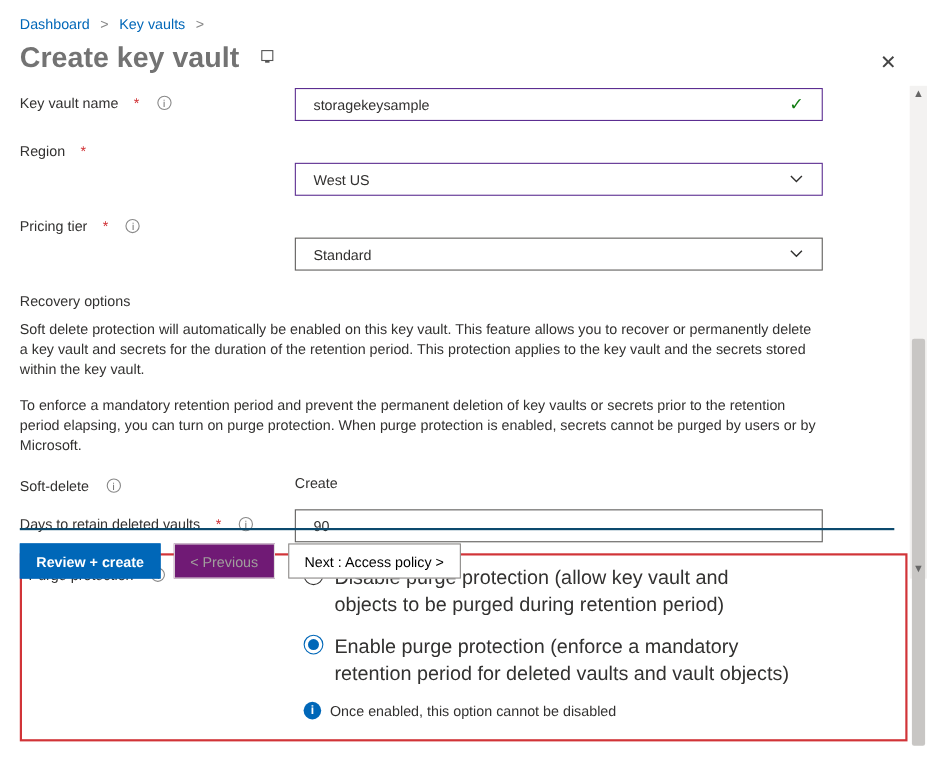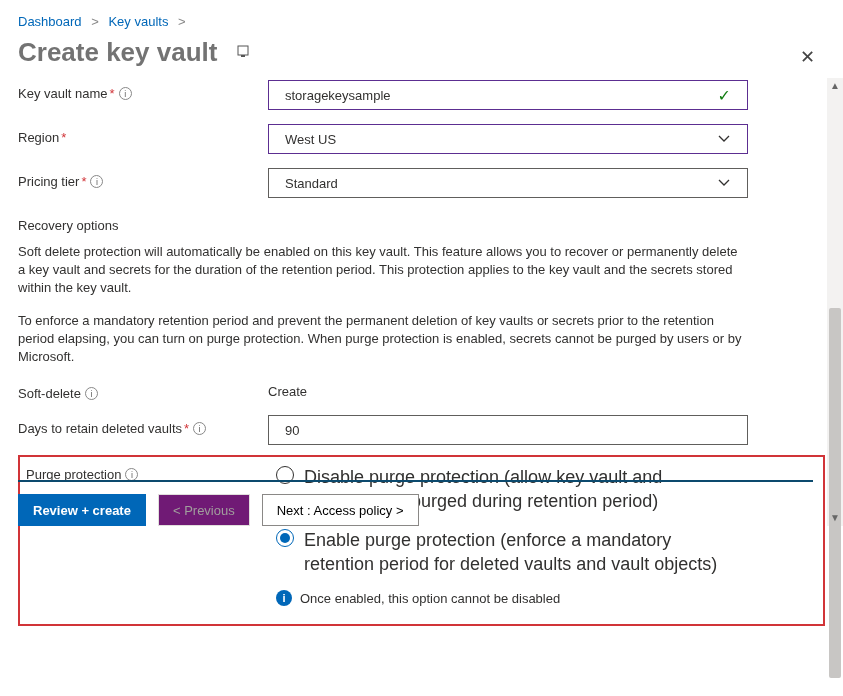--- a/index.html
+++ b/index.html
@@ -58,21 +58,21 @@
     align-items: flex-start;
     margin-bottom: 14px;
   }
   .label-col {
     width: 250px;
     padding-top: 6px;
     font-size: 13px;
     color: #323130;
     display:flex;
     align-items:center;
-    gap:0;
+    gap:12px;
   }
   .req { color: #d13438; margin-left:2px;}
   .info-icon {
     display:inline-block;
     width:13px;height:13px;
     border:1px solid #888;
     border-radius:50%;
     font-size:9px;
     line-height:12px;
     text-align:center;
@@ -85,21 +85,21 @@
     height: 30px;
     border: 1px solid #605e5c;
     padding: 4px 16px;
     font-size: 13px;
     position: relative;
     display:flex;
     align-items:center;
     background:#fff;
   }
   .text-input.valid { border-color:#5c2e91; }
-  .select-like { justify-content:space-between; cursor:pointer; border-color:#5c2e91;}
+  .select-like { justify-content:space-between; cursor:pointer; border-color:#5c2e91;margin-top:24px;}
   .chev {
     width:14px;height:14px;
     display:inline-block;
   }
   .chev svg{display:block}
   .check { color:#107c10; font-size:16px; }
   .section-h {
     font-size:13px;
     color:#323130;
     margin: 20px 0 10px 0;

